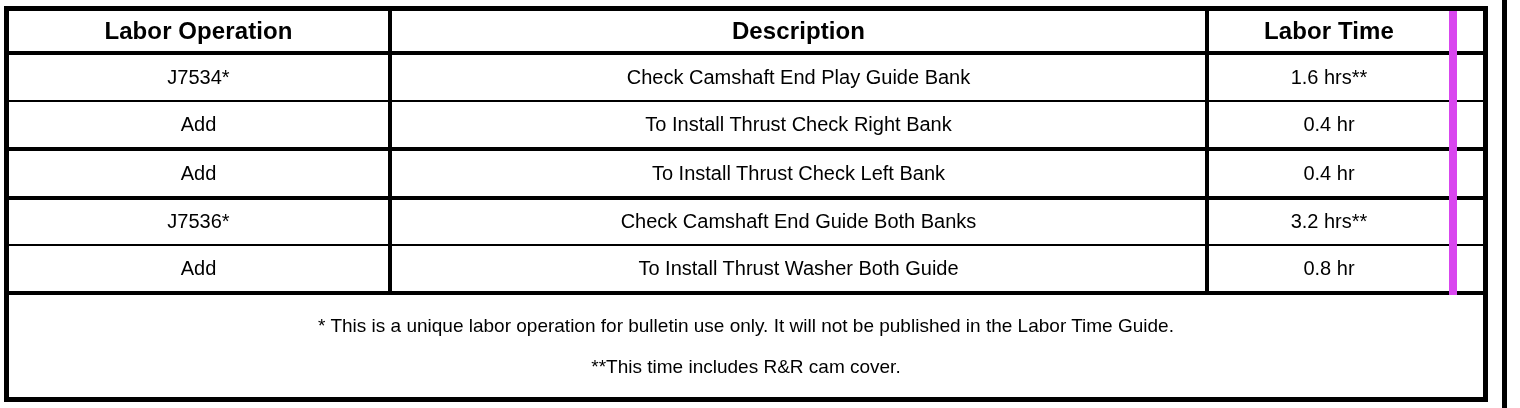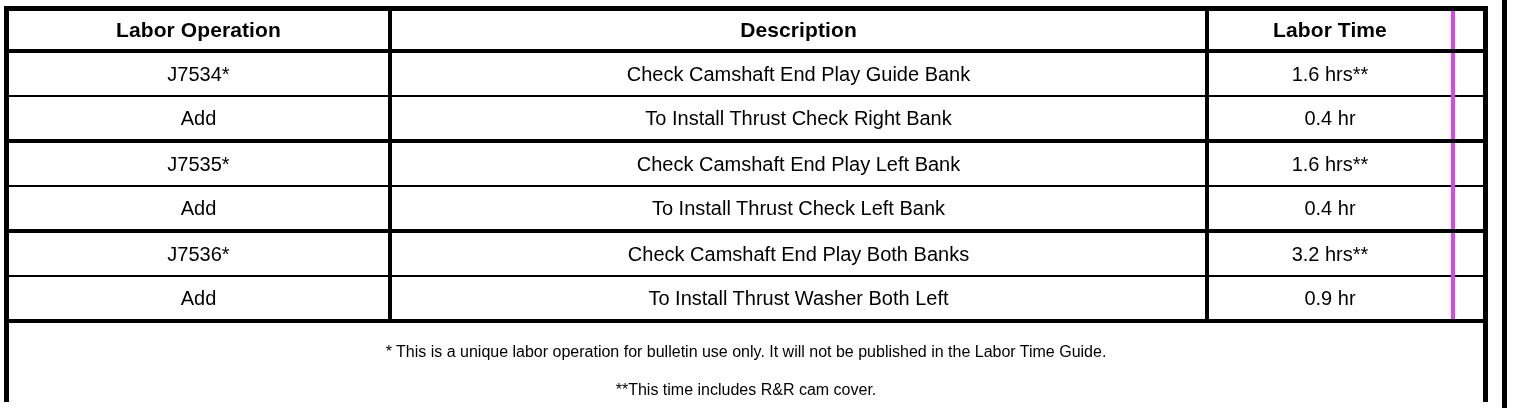--- a/index.html
+++ b/index.html
@@ -61,48 +61,48 @@
   }
 
   
   col.c-op    { width: 381px; }
   col.c-desc  { width: 817px; }
   col.c-time  { width: 246px; }
   col.c-pad   { width: 30px;  }
 
   
   .v-thick { border-right: 4px solid #000000; }
-  .v-thin  { border-right: 4px solid #d946ef; }
+  .v-thin  { border-right: 8px solid #d946ef; }
 
   
   .h-thick { border-bottom: 4px solid #000000; }
   .h-thin  { border-bottom: 2px solid #000000; }
 
   .hdr-row td { height: 38px; }
   .hdr-cell {
-    font-size: 21px;
+    font-size: 24px;
     font-weight: bold;
     letter-spacing: 0.1px;
   }
 
   .data-row td { height: 42px; text-align: center; }
   .data-cell {
     font-size: 20px;
     font-weight: normal;
   }
 
   
   .notes-cell {
     text-align: left;
     vertical-align: top;
     padding: 9px 0 0 6px;
     height: 96px;
   }
   .note-line {
-    font-size: 16px;
+    font-size: 19px;
     line-height: 1.12;
     white-space: nowrap;
   }
   .note-gap { height: 20px; }
 </style>
 </head>
 <body>
 
 <div class="page">
 
@@ -130,45 +130,39 @@
           <td class="data-cell h-thin"></td>
         </tr>
 
         <tr class="data-row">
           <td class="data-cell v-thick h-thick">Add</td>
           <td class="data-cell v-thick h-thick">To Install Thrust Check Right Bank</td>
           <td class="data-cell v-thin h-thick">0.4 hr</td>
           <td class="data-cell h-thick"></td>
         </tr>
 
-        <tr class="data-row">
-          <td class="data-cell v-thick h-thin">J7535*</td>
-          <td class="data-cell v-thick h-thin">Check Camshaft End Play Left Bank</td>
-          <td class="data-cell v-thin h-thin">1.6 hrs**</td>
-          <td class="data-cell h-thin"></td>
-        </tr>
 
         <tr class="data-row">
           <td class="data-cell v-thick h-thick">Add</td>
           <td class="data-cell v-thick h-thick">To Install Thrust Check Left Bank</td>
           <td class="data-cell v-thin h-thick">0.4 hr</td>
           <td class="data-cell h-thick"></td>
         </tr>
 
         <tr class="data-row">
           <td class="data-cell v-thick h-thin">J7536*</td>
-          <td class="data-cell v-thick h-thin">Check Camshaft End Play Both Banks</td>
+          <td class="data-cell v-thick h-thin">Check Camshaft End Guide Both Banks</td>
           <td class="data-cell v-thin h-thin">3.2 hrs**</td>
           <td class="data-cell h-thin"></td>
         </tr>
 
         <tr class="data-row">
           <td class="data-cell v-thick h-thick">Add</td>
-          <td class="data-cell v-thick h-thick">To Install Thrust Washer Both Left</td>
-          <td class="data-cell v-thin h-thick">0.9 hr</td>
+          <td class="data-cell v-thick h-thick">To Install Thrust Washer Both Guide</td>
+          <td class="data-cell v-thin h-thick">0.8 hr</td>
           <td class="data-cell h-thick"></td>
         </tr>
 
         <tr>
           <td class="notes-cell" colspan="4">
             <div class="note-line">* This is a unique labor operation for bulletin use only. It will not be published in the Labor Time Guide.</div>
             <div class="note-gap"></div>
             <div class="note-line">**This time includes R&amp;R cam cover.</div>
           </td>
         </tr>

